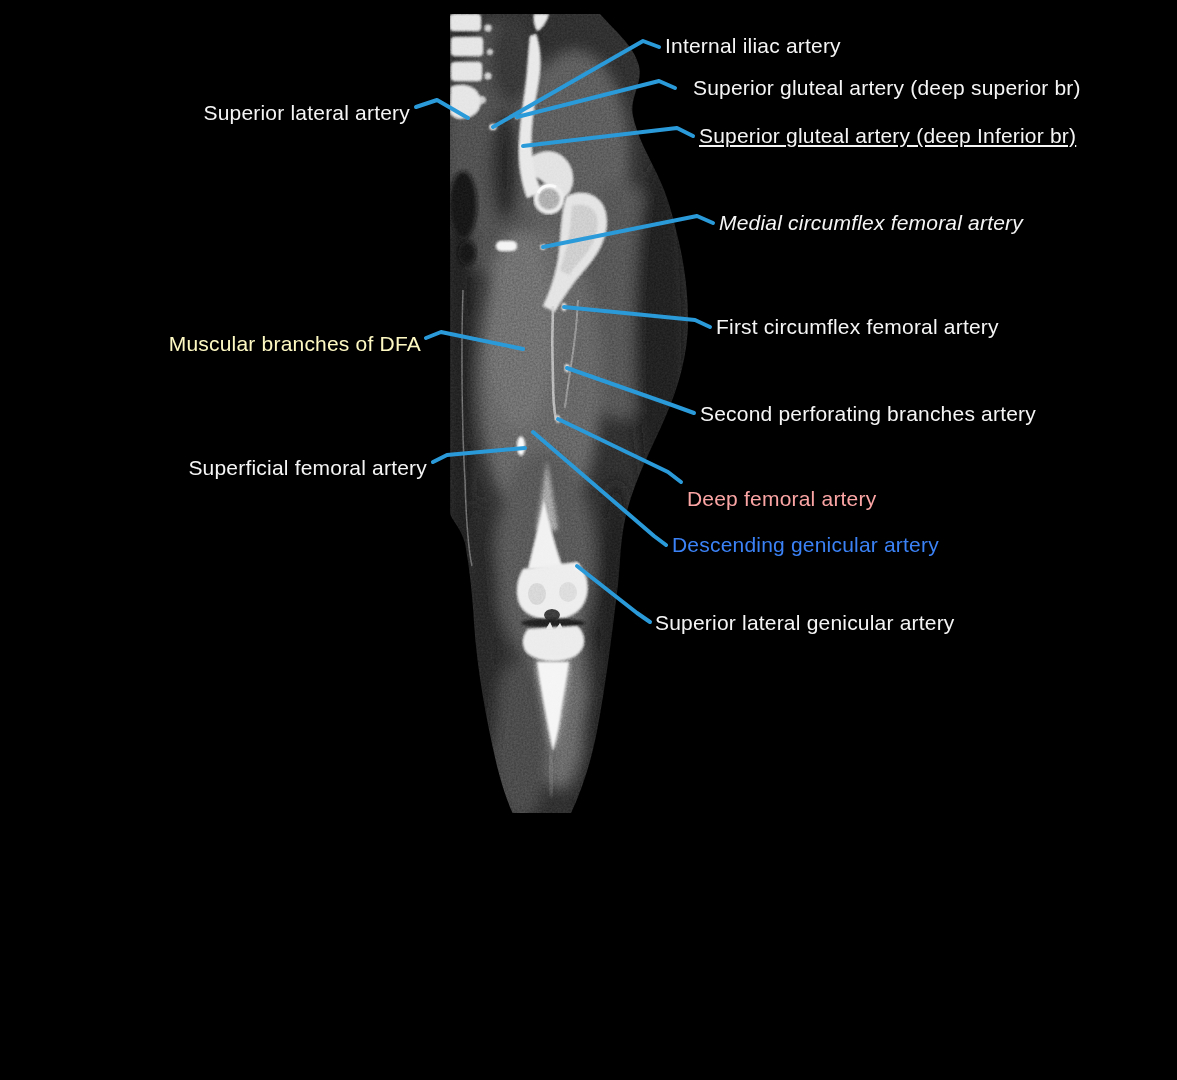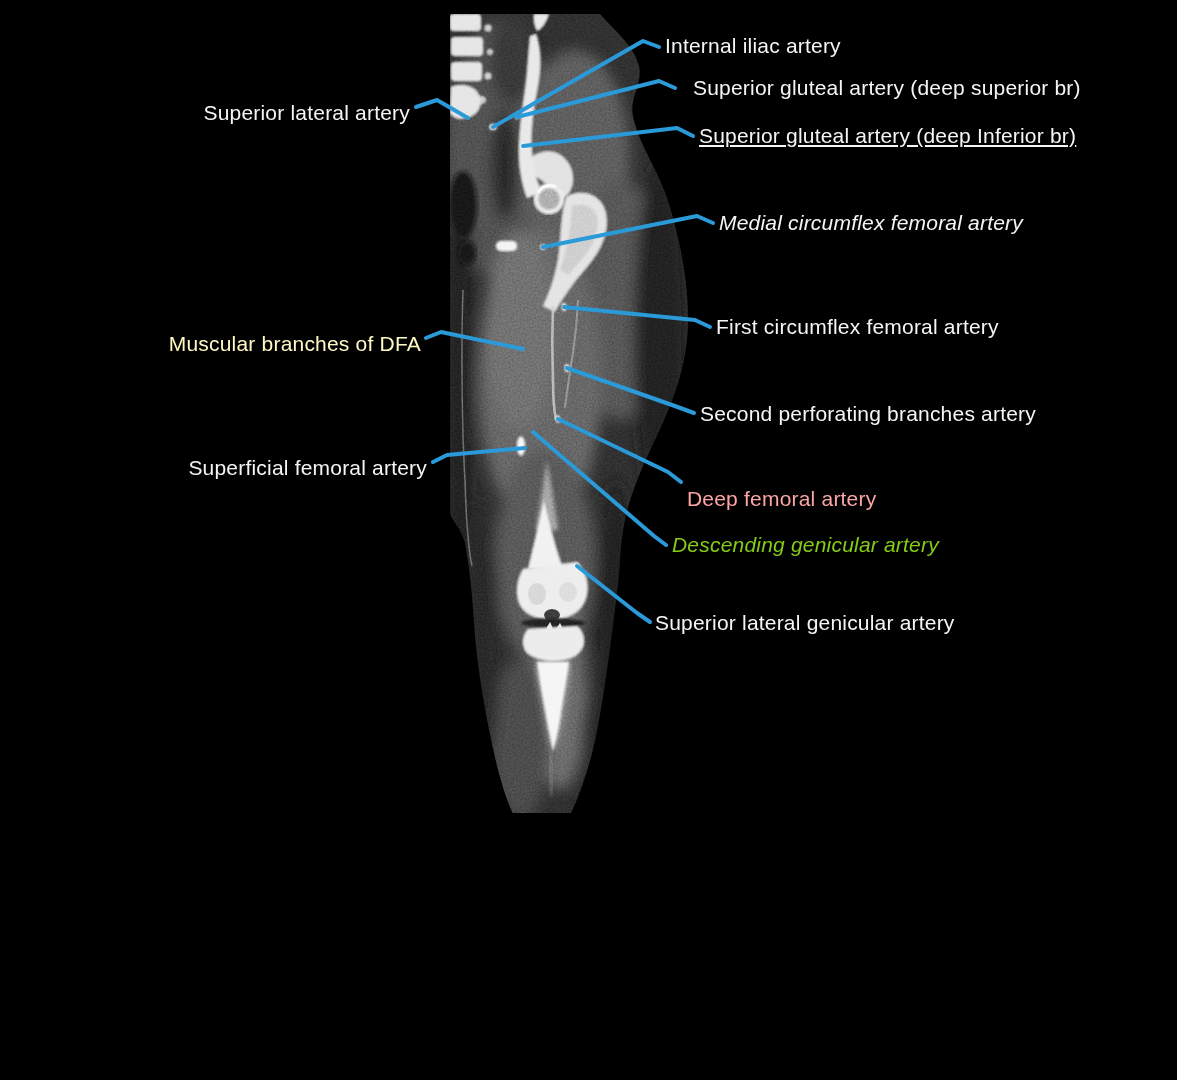--- a/index.html
+++ b/index.html
@@ -178,19 +178,19 @@
     </svg>
 
   <div id="labels">
       <div class="label right" style="color: rgb(245, 245, 245); top: 35px; left: 665px;">Internal iliac artery</div>
       <div class="label right" style="color: rgb(245, 245, 245); top: 77px; left: 681px; margin-left: 12px;">Superior gluteal artery (deep superior br)</div>
       <div class="label right" style="color: rgb(245, 245, 245); top: 125px; left: 699px; text-decoration: underline;">Superior gluteal artery (deep Inferior br)</div>
       <div class="label right" style="color: rgb(245, 245, 245); top: 212px; left: 719px; font-style: italic;">Medial circumflex femoral artery</div>
       <div class="label right" style="color: rgb(245, 245, 245); top: 316px; left: 716px;">First circumflex femoral artery</div>
       <div class="label right" style="color: rgb(245, 245, 245); top: 403px; left: 700px;">Second perforating branches artery</div>
       <div class="label right" style="color: #fca5a5; top: 472px; left: 687px; margin-top: 16px;">Deep femoral artery</div>
-      <div class="label right" style="color: #84cc16; top: 534px; left: 672px; font-style: italic;">Descending genicular artery</div>
+      <div class="label right" style="color: #3b82f6; top: 534px; left: 672px;">Descending genicular artery</div>
       <div class="label right" style="color: rgb(245, 245, 245); top: 612px; left: 655px; text-align: center;">Superior lateral genicular artery</div>
       <div class="label left" style="color: rgb(245, 245, 245); top: 102px; right: 767px;">Superior lateral artery</div>
       <div class="label left" style="color: #fef9c3; top: 333px; right: 756px;">Muscular branches of DFA</div>
       <div class="label left" style="color: rgb(245, 245, 245); top: 457px; right: 750px; margin-left: 24px;">Superficial femoral artery</div>
     </div>
 </div>
 
 </body></html>

